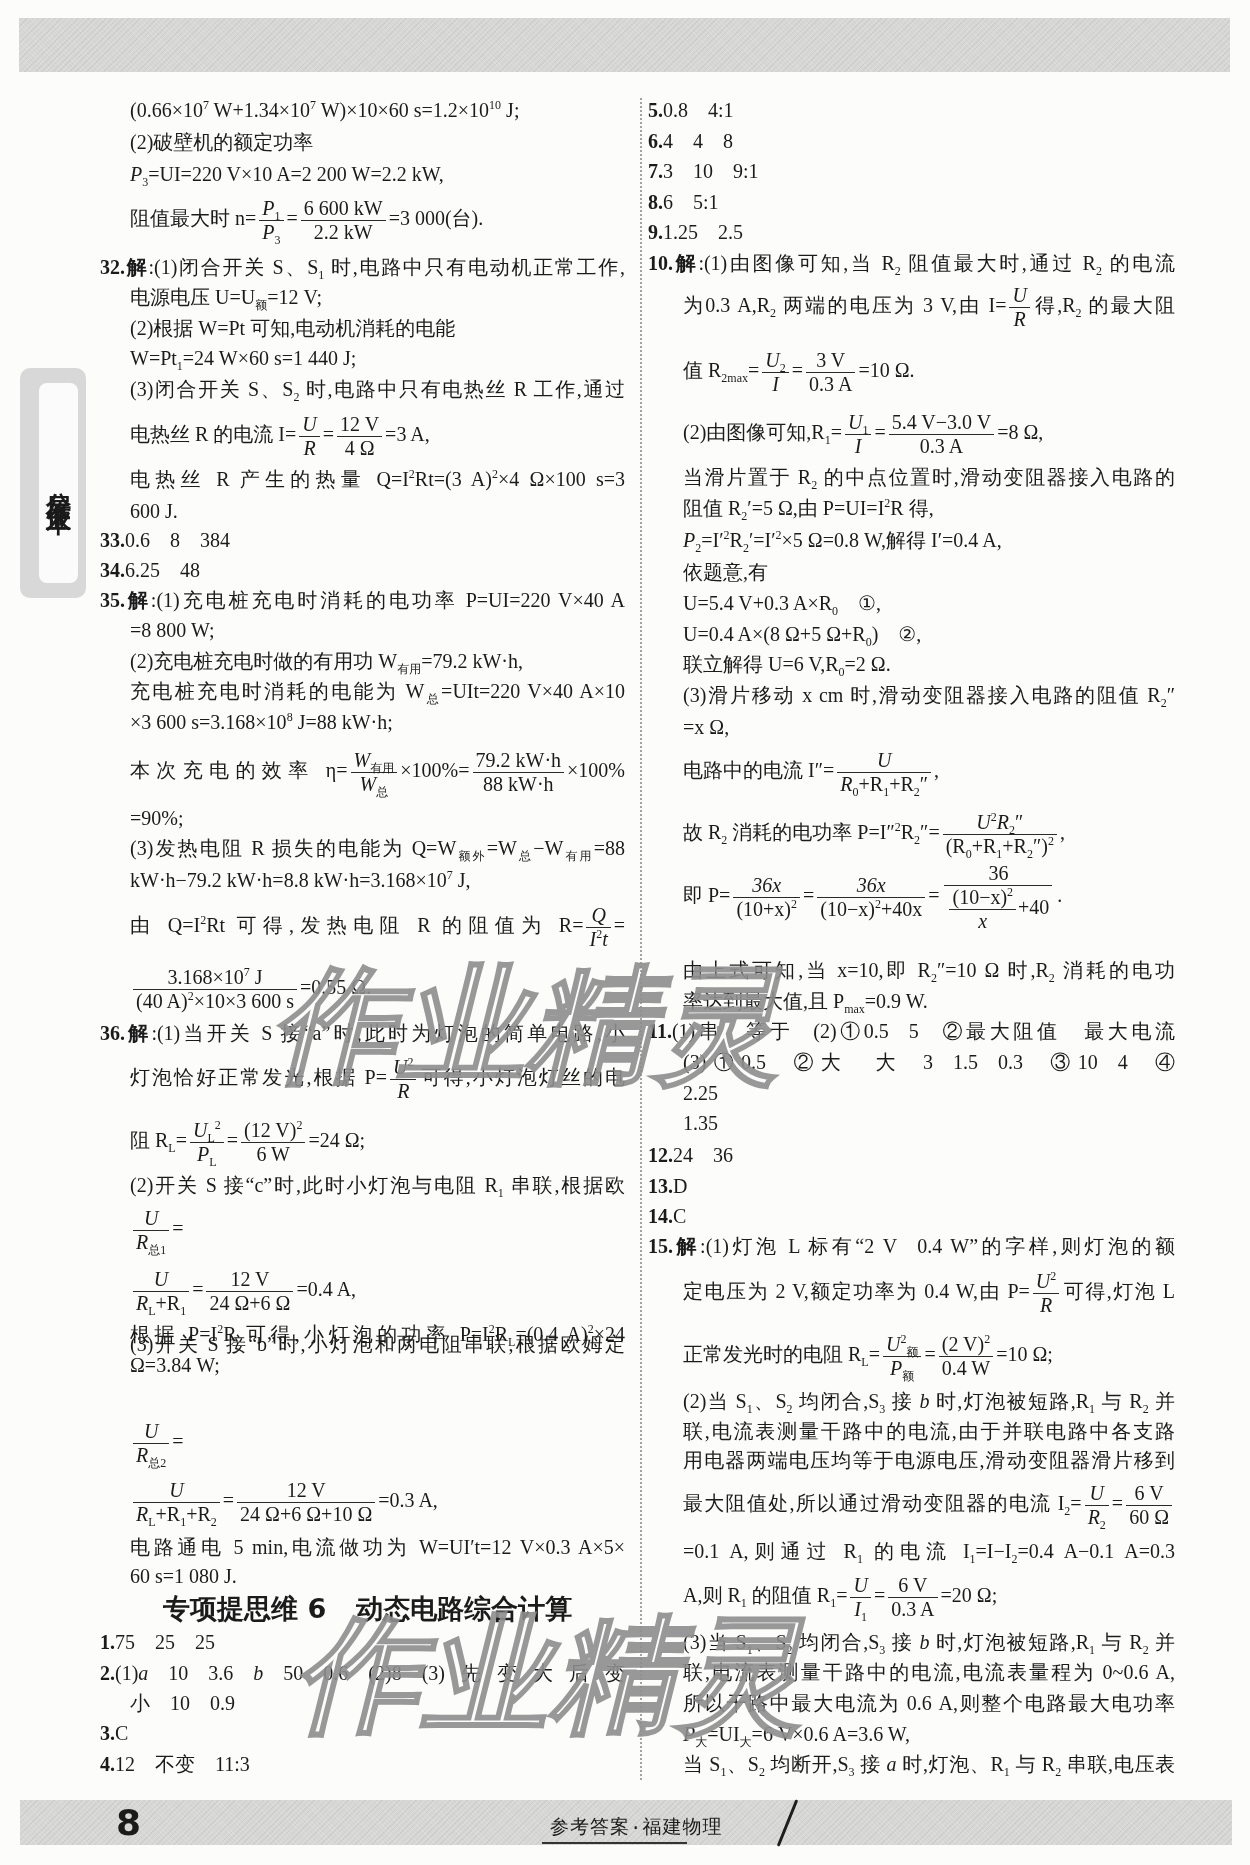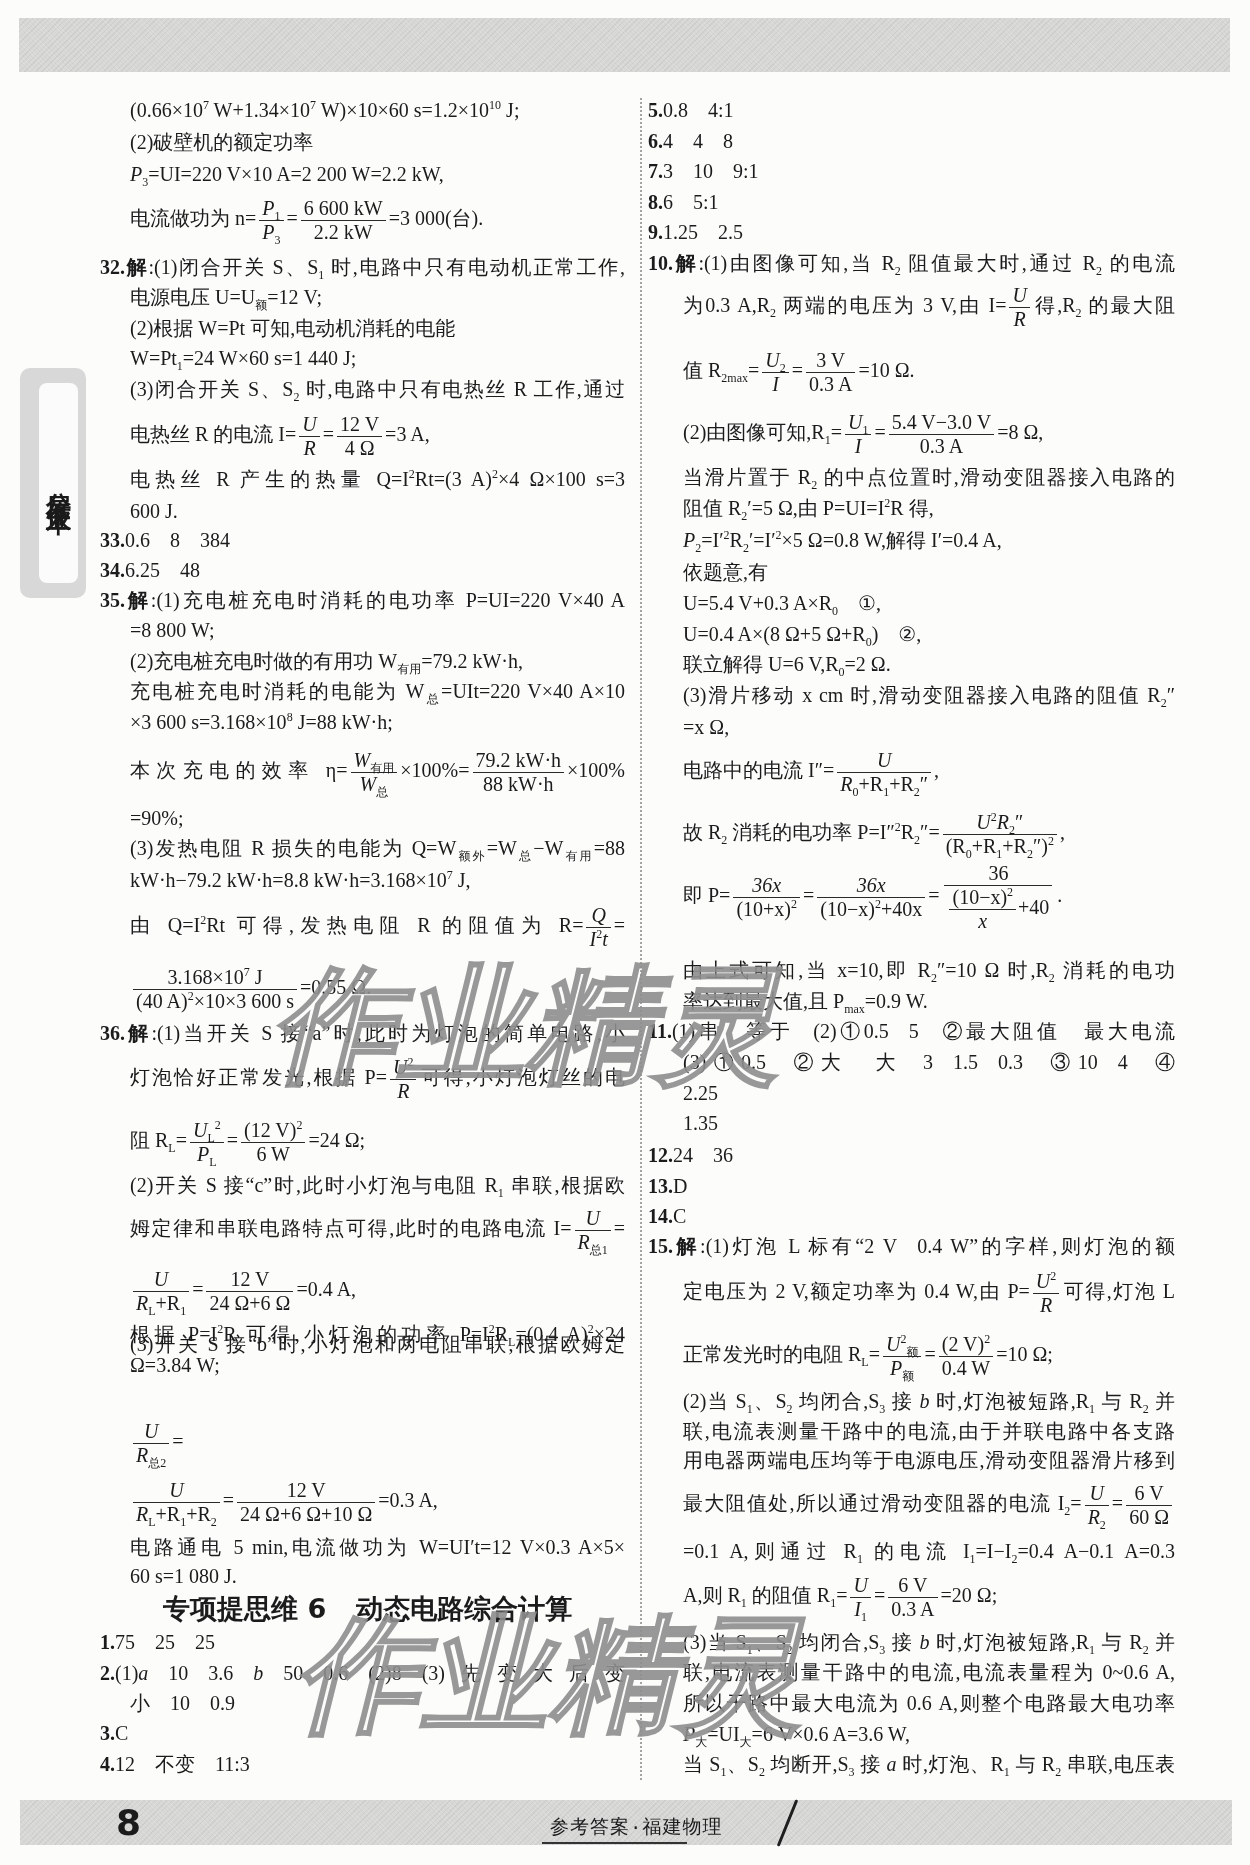--- a/index.html
+++ b/index.html
@@ -46,21 +46,21 @@
     <span class="tab-text">分层作业本</span>
   </div>
 </div>
 
 <div class="ln" style="top:95px;left:130px"><span>(0.66×10</span><sup>7</sup><span> W+1.34×10</span><sup>7</sup><span> W)×10×60 s=1.2×10</span><sup>10</sup><span> J;</span></div>
 
 <div class="ln" style="top:127px;left:130px"><span>(2)破壁机的额定功率</span></div>
 
 <div class="ln" style="top:159px;left:130px"><i>P</i><sub>3</sub><span>=UI=220 V×10 A=2 200 W=2.2 kW,</span></div>
 
-<div class="ln" style="top:203px;left:130px"><span>电流做功为 n=</span><span class="frac"><span class="n"><i>P</i><sub>1</sub></span><span class="d"><i>P</i><sub>3</sub></span></span><span>=</span><span class="frac"><span class="n">6 600 kW</span><span class="d">2.2 kW</span></span><span>=3 000(台).</span></div>
+<div class="ln" style="top:203px;left:130px"><span>阻值最大时 n=</span><span class="frac"><span class="n"><i>P</i><sub>1</sub></span><span class="d"><i>P</i><sub>3</sub></span></span><span>=</span><span class="frac"><span class="n">6 600 kW</span><span class="d">2.2 kW</span></span><span>=3 000(台).</span></div>
 
 <div class="ln j" style="top:252px;left:100px;width:525px"><b class="num">32.</b><b class="sol">解</b><span>:(1)闭合开关 S、S</span><sub>1</sub><span> 时,电路中只有电动机正常工作,</span></div>
 
 <div class="ln" style="top:282px;left:130px"><span>电源电压 U=U</span><sub>额</sub><span>=12 V;</span></div>
 
 <div class="ln" style="top:313px;left:130px"><span>(2)根据 W=Pt 可知,电动机消耗的电能</span></div>
 
 <div class="ln" style="top:343px;left:130px"><span>W=Pt</span><sub>1</sub><span>=24 W×60 s=1 440 J;</span></div>
 
 <div class="ln j" style="top:374px;left:130px;width:495px"><span>(3)闭合开关 S、S</span><sub>2</sub><span> 时,电路中只有电热丝 R 工作,通过</span></div>
@@ -98,21 +98,21 @@
 <div class="ln" style="top:972px;left:130px"><span class="frac"><span class="n"><span>3.168×10</span><sup>7</sup><span> J</span></span><span class="d"><span>(40 A)</span><sup>2</sup><span>×10×3 600 s</span></span></span><span>=0.55 Ω.</span></div>
 
 <div class="ln j" style="top:1018px;left:100px;width:525px"><b class="num">36.</b><b class="sol">解</b><span>:(1)当开关 S 接“a”时,此时为灯泡的简单电路,小</span></div>
 
 <div class="ln j" style="top:1062px;left:130px;width:495px"><span>灯泡恰好正常发光,根据 P=</span><span class="frac"><span class="n"><i>U</i><sup>2</sup></span><span class="d"><i>R</i></span></span><span>可得,小灯泡灯丝的电</span></div>
 
 <div class="ln" style="top:1125px;left:130px"><span>阻 R</span><sub>L</sub><span>=</span><span class="frac"><span class="n"><i>U</i><sub>L</sub><sup>2</sup></span><span class="d"><i>P</i><sub>L</sub></span></span><span>=</span><span class="frac"><span class="n"><span>(12 V)</span><sup>2</sup></span><span class="d">6 W</span></span><span>=24 Ω;</span></div>
 
 <div class="ln j" style="top:1170px;left:130px;width:495px"><span>(2)开关 S 接“c”时,此时小灯泡与电阻 R</span><sub>1</sub><span> 串联,根据欧</span></div>
 
-<div class="ln j" style="top:1213px;left:130px;width:495px"><span>姆定律和串联电路特点可得,此时的电路电流 I=</span><span class="frac"><span class="n"><i>U</i></span><span class="d"><i>R</i><sub>总1</sub></span></span><span>=</span></div>
+<div class="ln j" style="top:1213px;left:130px;width:495px"><span class="frac"><span class="n"><i>U</i></span><span class="d"><i>R</i><sub>总1</sub></span></span><span>=</span></div>
 
 <div class="ln" style="top:1274px;left:130px"><span class="frac"><span class="n"><i>U</i></span><span class="d"><i>R</i><sub>L</sub><span>+R</span><sub>1</sub></span></span><span>=</span><span class="frac"><span class="n">12 V</span><span class="d">24 Ω+6 Ω</span></span><span>=0.4 A,</span></div>
 
 <div class="ln j" style="top:1319px;left:130px;width:495px"><span>根据 P=I</span><sup>2</sup><span>R 可得,小灯泡的功率 P=I</span><sup>2</sup><span>R</span><sub>L</sub><span>=(0.4 A)</span><sup>2</sup><span>×24</span></div>
 
 <div class="ln" style="top:1350px;left:130px"><span>Ω=3.84 W;</span></div>
 
 <div class="ln j" style="top:1329px;left:130px;width:495px"><span>(3)开关 S 接“b”时,小灯泡和两电阻串联,根据欧姆定</span></div>
 
 <div class="ln j" style="top:1426px;left:130px;width:495px"><span class="frac"><span class="n"><i>U</i></span><span class="d"><i>R</i><sub>总2</sub></span></span><span>=</span></div>

